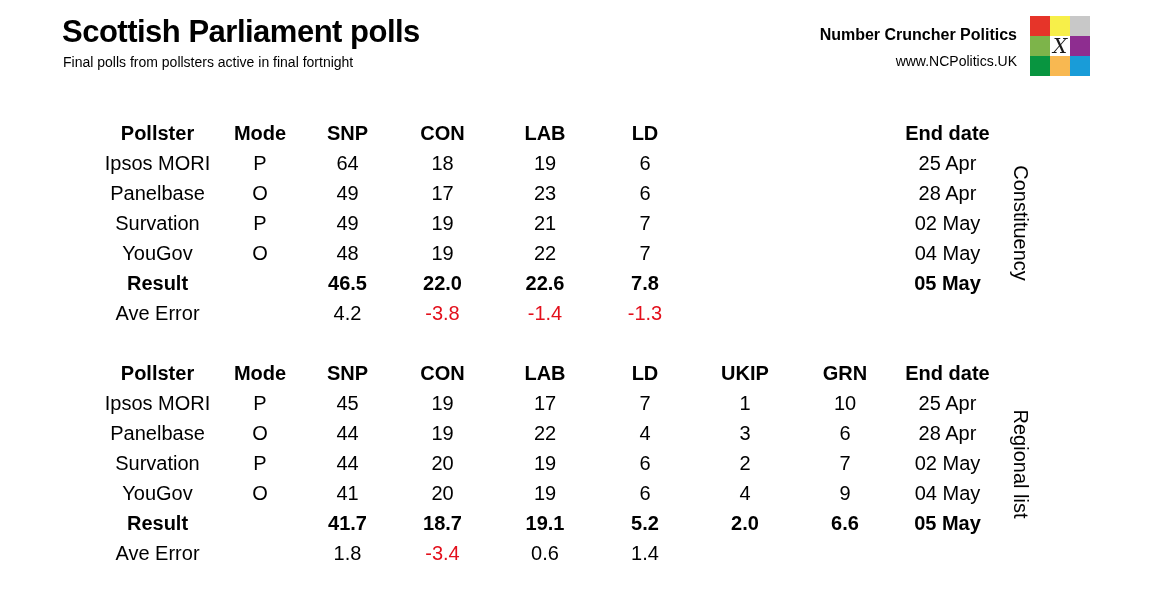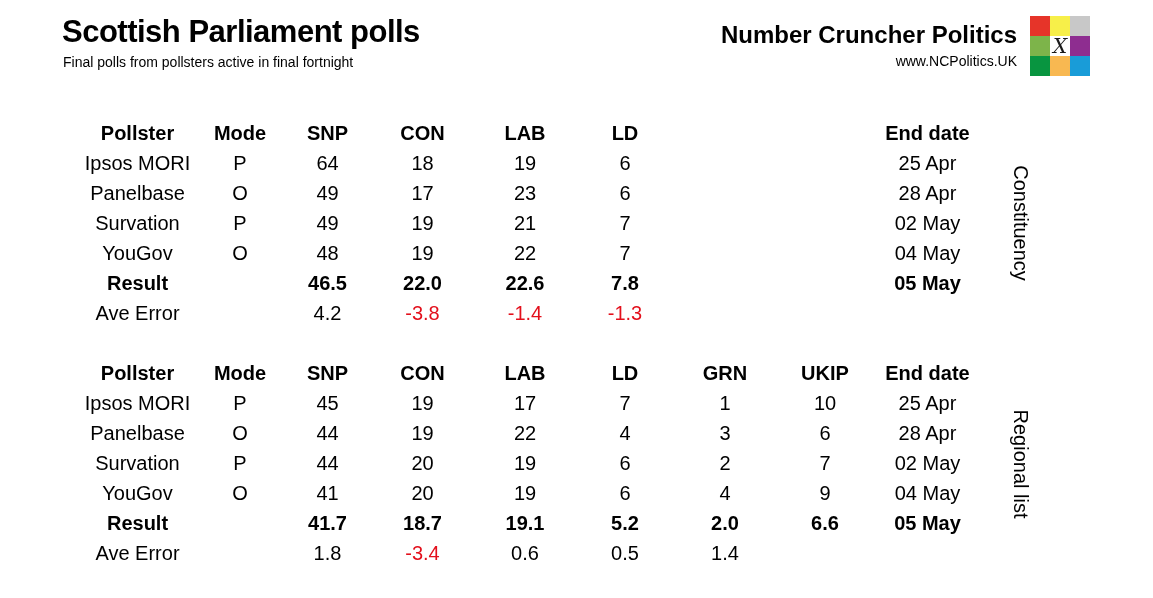--- a/index.html
+++ b/index.html
@@ -5,30 +5,30 @@
   :root { --neg:#e3101c; --ink:#000; }
   * { margin:0; padding:0; box-sizing:border-box; }
   body { background:#fff; font-family:"Liberation Sans", sans-serif; color:var(--ink); }
   .canvas { position:relative; width:1153px; height:598px; background:#ffffff; overflow:hidden;padding-left:36px; }
 
   .title    { position:absolute; left:62px; top:14px; font-size:31px; font-weight:bold; letter-spacing:-0.5px; }
   .subtitle { position:absolute; left:63px; top:54px; font-size:14px; }
 
   .brand { position:absolute; top:16px; right:63px; display:flex; gap:13px; align-items:flex-start; }
   .brand-text { text-align:right; padding-top:6px; }
-  .brand-name { font-size:24px; font-weight:bold; line-height:26px; }
+  .brand-name { font-size:16px; font-weight:bold; line-height:26px; }
   .brand-url  { font-size:14px; line-height:26px; }
   .logo { width:60px; height:60px; display:grid; grid-template-columns:repeat(3,1fr); grid-template-rows:repeat(3,1fr); }
   .logo-cell { display:flex; align-items:center; justify-content:center; }
   .logo-x { font-family:"DejaVu Serif", serif; font-style:italic; font-size:20px; color:#1a1a1a; line-height:1; }
 
   .ptable { position:absolute; left:80px; }
   .t1 { top:118px; }
   .t2 { top:358px; }
-  .trow  { display:grid; grid-template-columns:115px 90px 85px 105px 100px 100px 100px 100px 105px; height:30px; }
+  .trow  { display:grid; grid-template-columns:115px 90px 85px 105px 100px 100px 100px 100px 105px; height:30px;margin-left:20px; }
   .tcell { text-align:center; font-size:20px; line-height:30px; white-space:nowrap; }
   .trow.header .tcell, .trow.result .tcell { font-weight:bold; }
   .tcell.neg { color:var(--neg); }
 
   .side-label { position:absolute; width:220px; height:30px; line-height:30px; text-align:center;
                 font-size:20px; transform:rotate(90deg); }
   .sl1 { left:911px; top:208px; }
   .sl2 { left:911px; top:449px; }
 </style>
 </head>
@@ -138,22 +138,22 @@
       </div>
     </div>
   <div class="ptable t2">
       <div class="trow header">
         <div class="tcell">Pollster</div>
         <div class="tcell">Mode</div>
         <div class="tcell">SNP</div>
         <div class="tcell">CON</div>
         <div class="tcell">LAB</div>
         <div class="tcell">LD</div>
+        <div class="tcell">UKIP</div>
         <div class="tcell">GRN</div>
-        <div class="tcell">UKIP</div>
         <div class="tcell">End date</div>
       </div>
       <div class="trow data">
         <div class="tcell">Ipsos MORI</div>
         <div class="tcell">P</div>
         <div class="tcell">45</div>
         <div class="tcell">19</div>
         <div class="tcell">17</div>
         <div class="tcell">7</div>
         <div class="tcell">1</div>
@@ -203,21 +203,20 @@
         <div class="tcell">2.0</div>
         <div class="tcell">6.6</div>
         <div class="tcell">05 May</div>
       </div>
       <div class="trow error">
         <div class="tcell">Ave Error</div>
         <div class="tcell"></div>
         <div class="tcell">1.8</div>
         <div class="tcell neg">-3.4</div>
         <div class="tcell">0.6</div>
-        <div class="tcell">0.5</div>
         <div class="tcell">1.4</div>
         <div class="tcell"></div>
       </div>
     </div>
 
   <div class="side-label sl1">Constituency</div>
   <div class="side-label sl2">Regional list</div>
 </div>
 
 </body></html>

